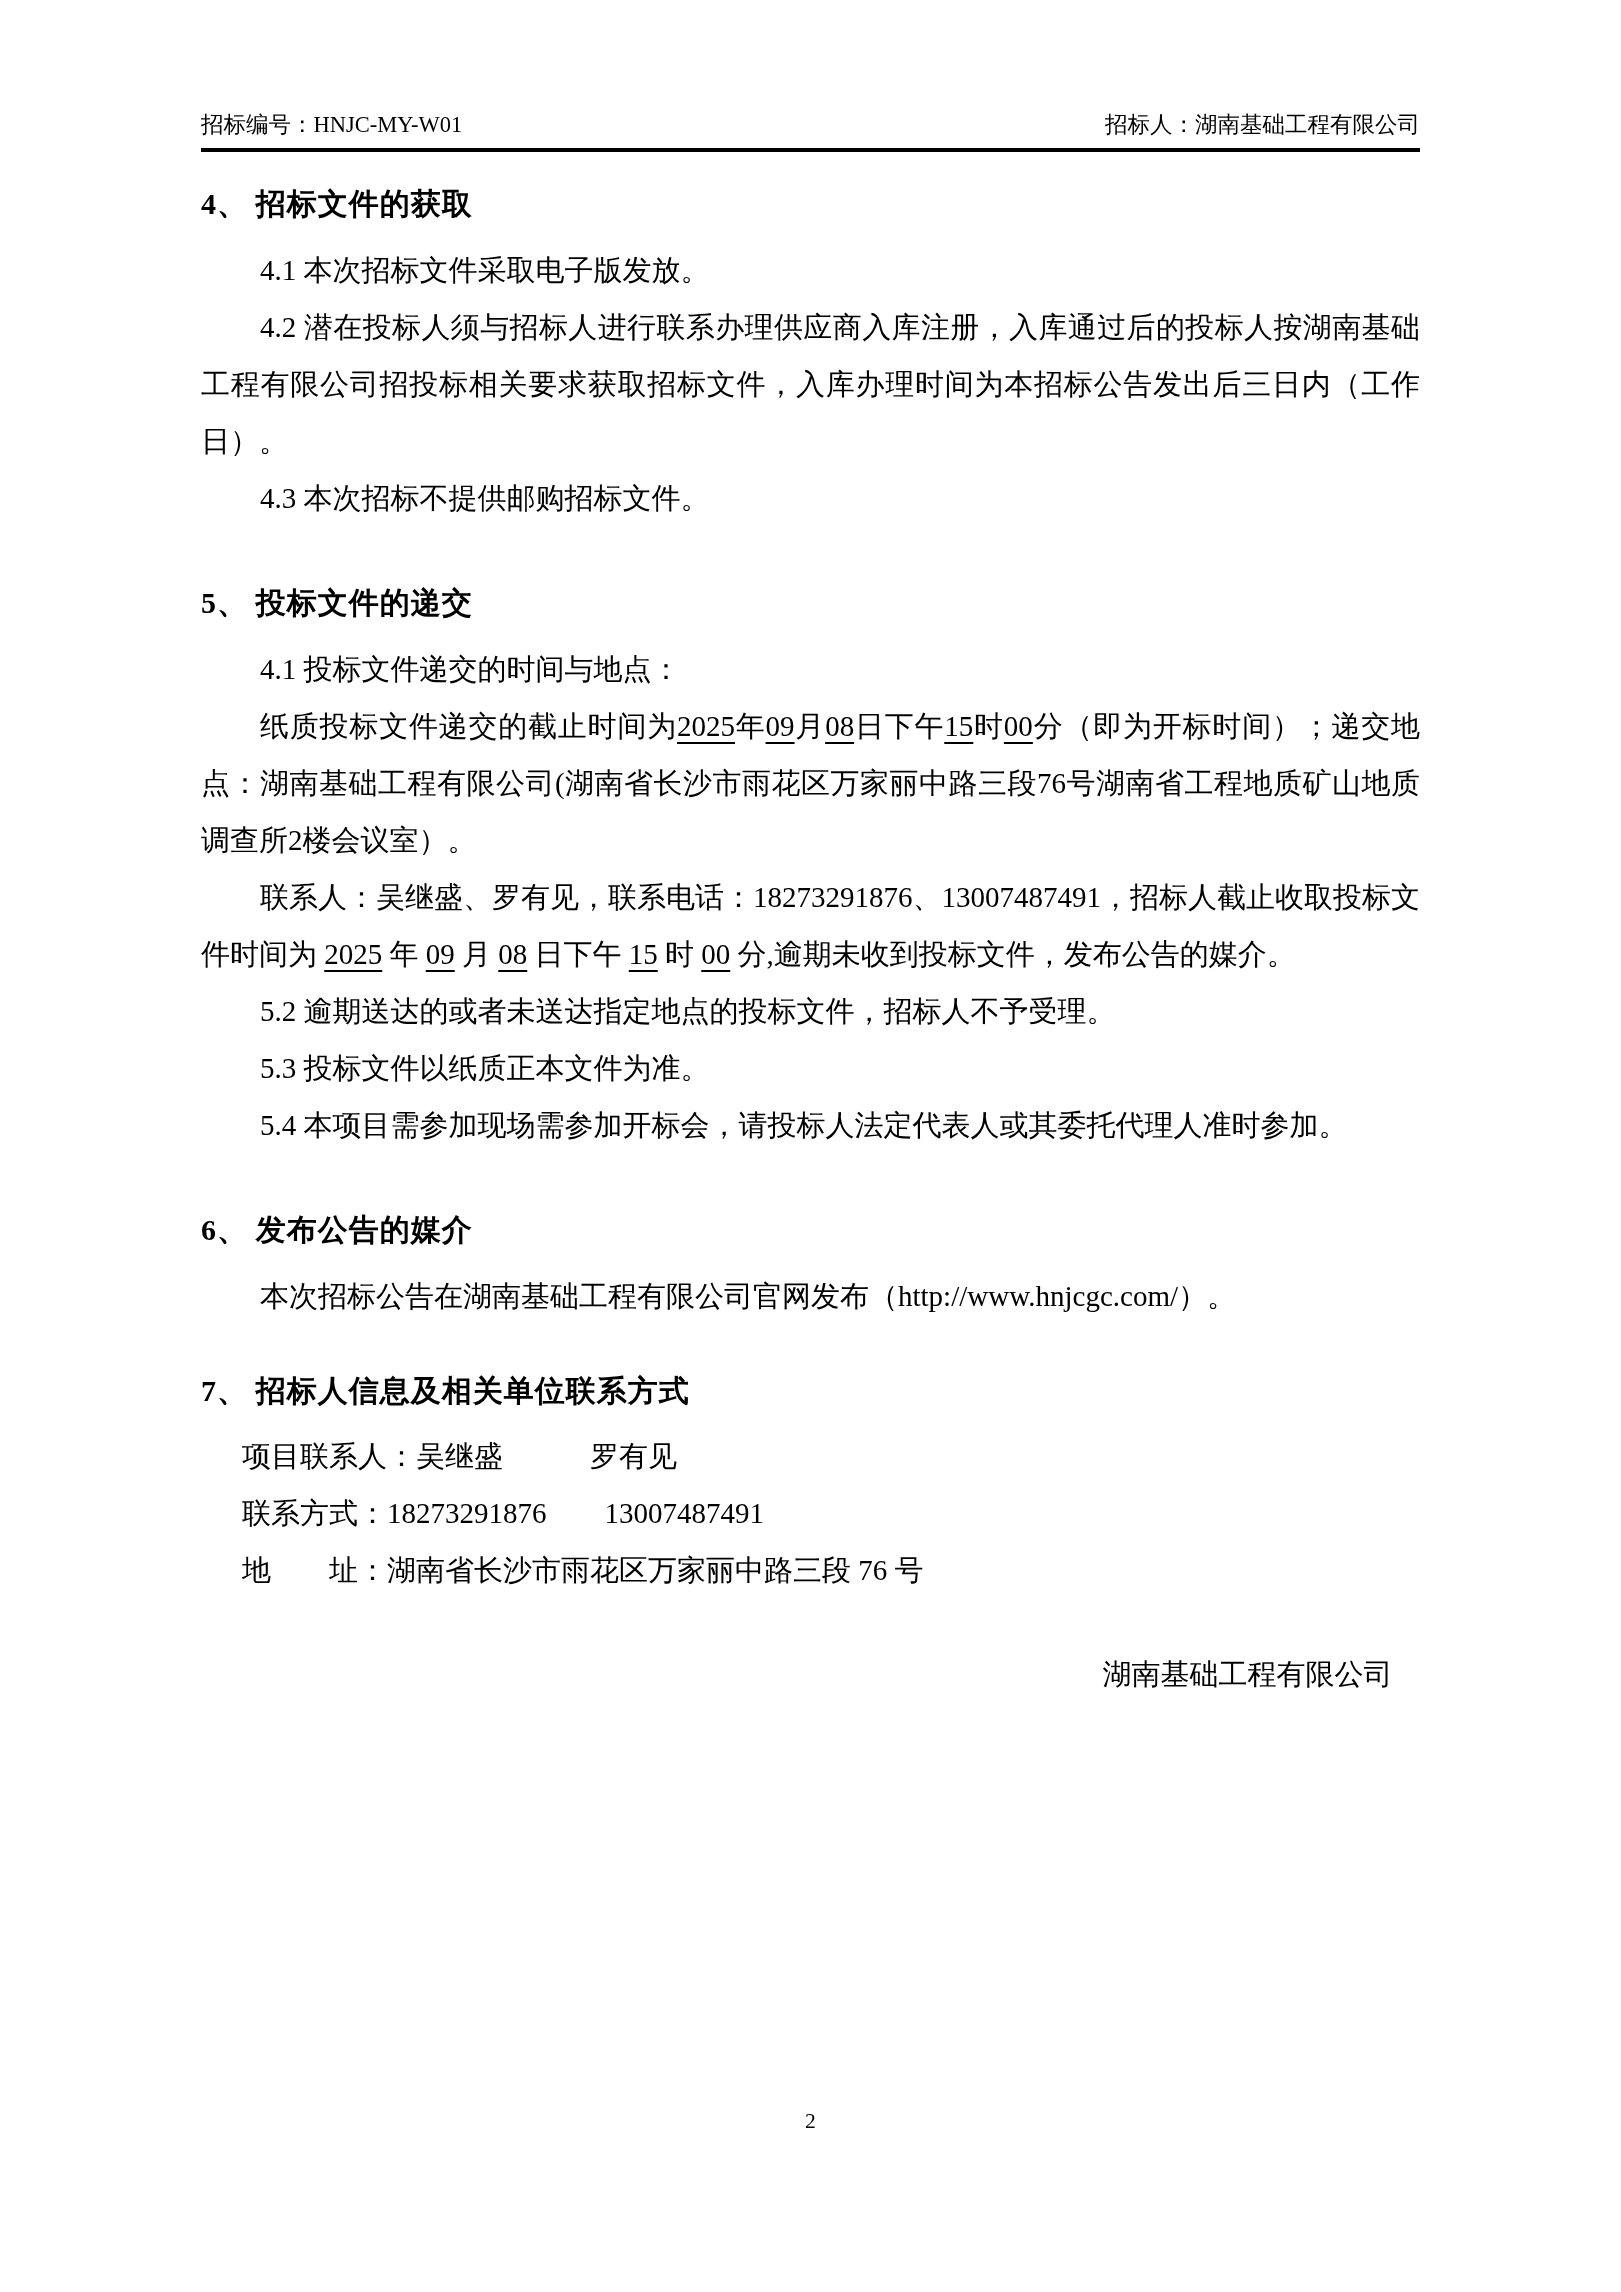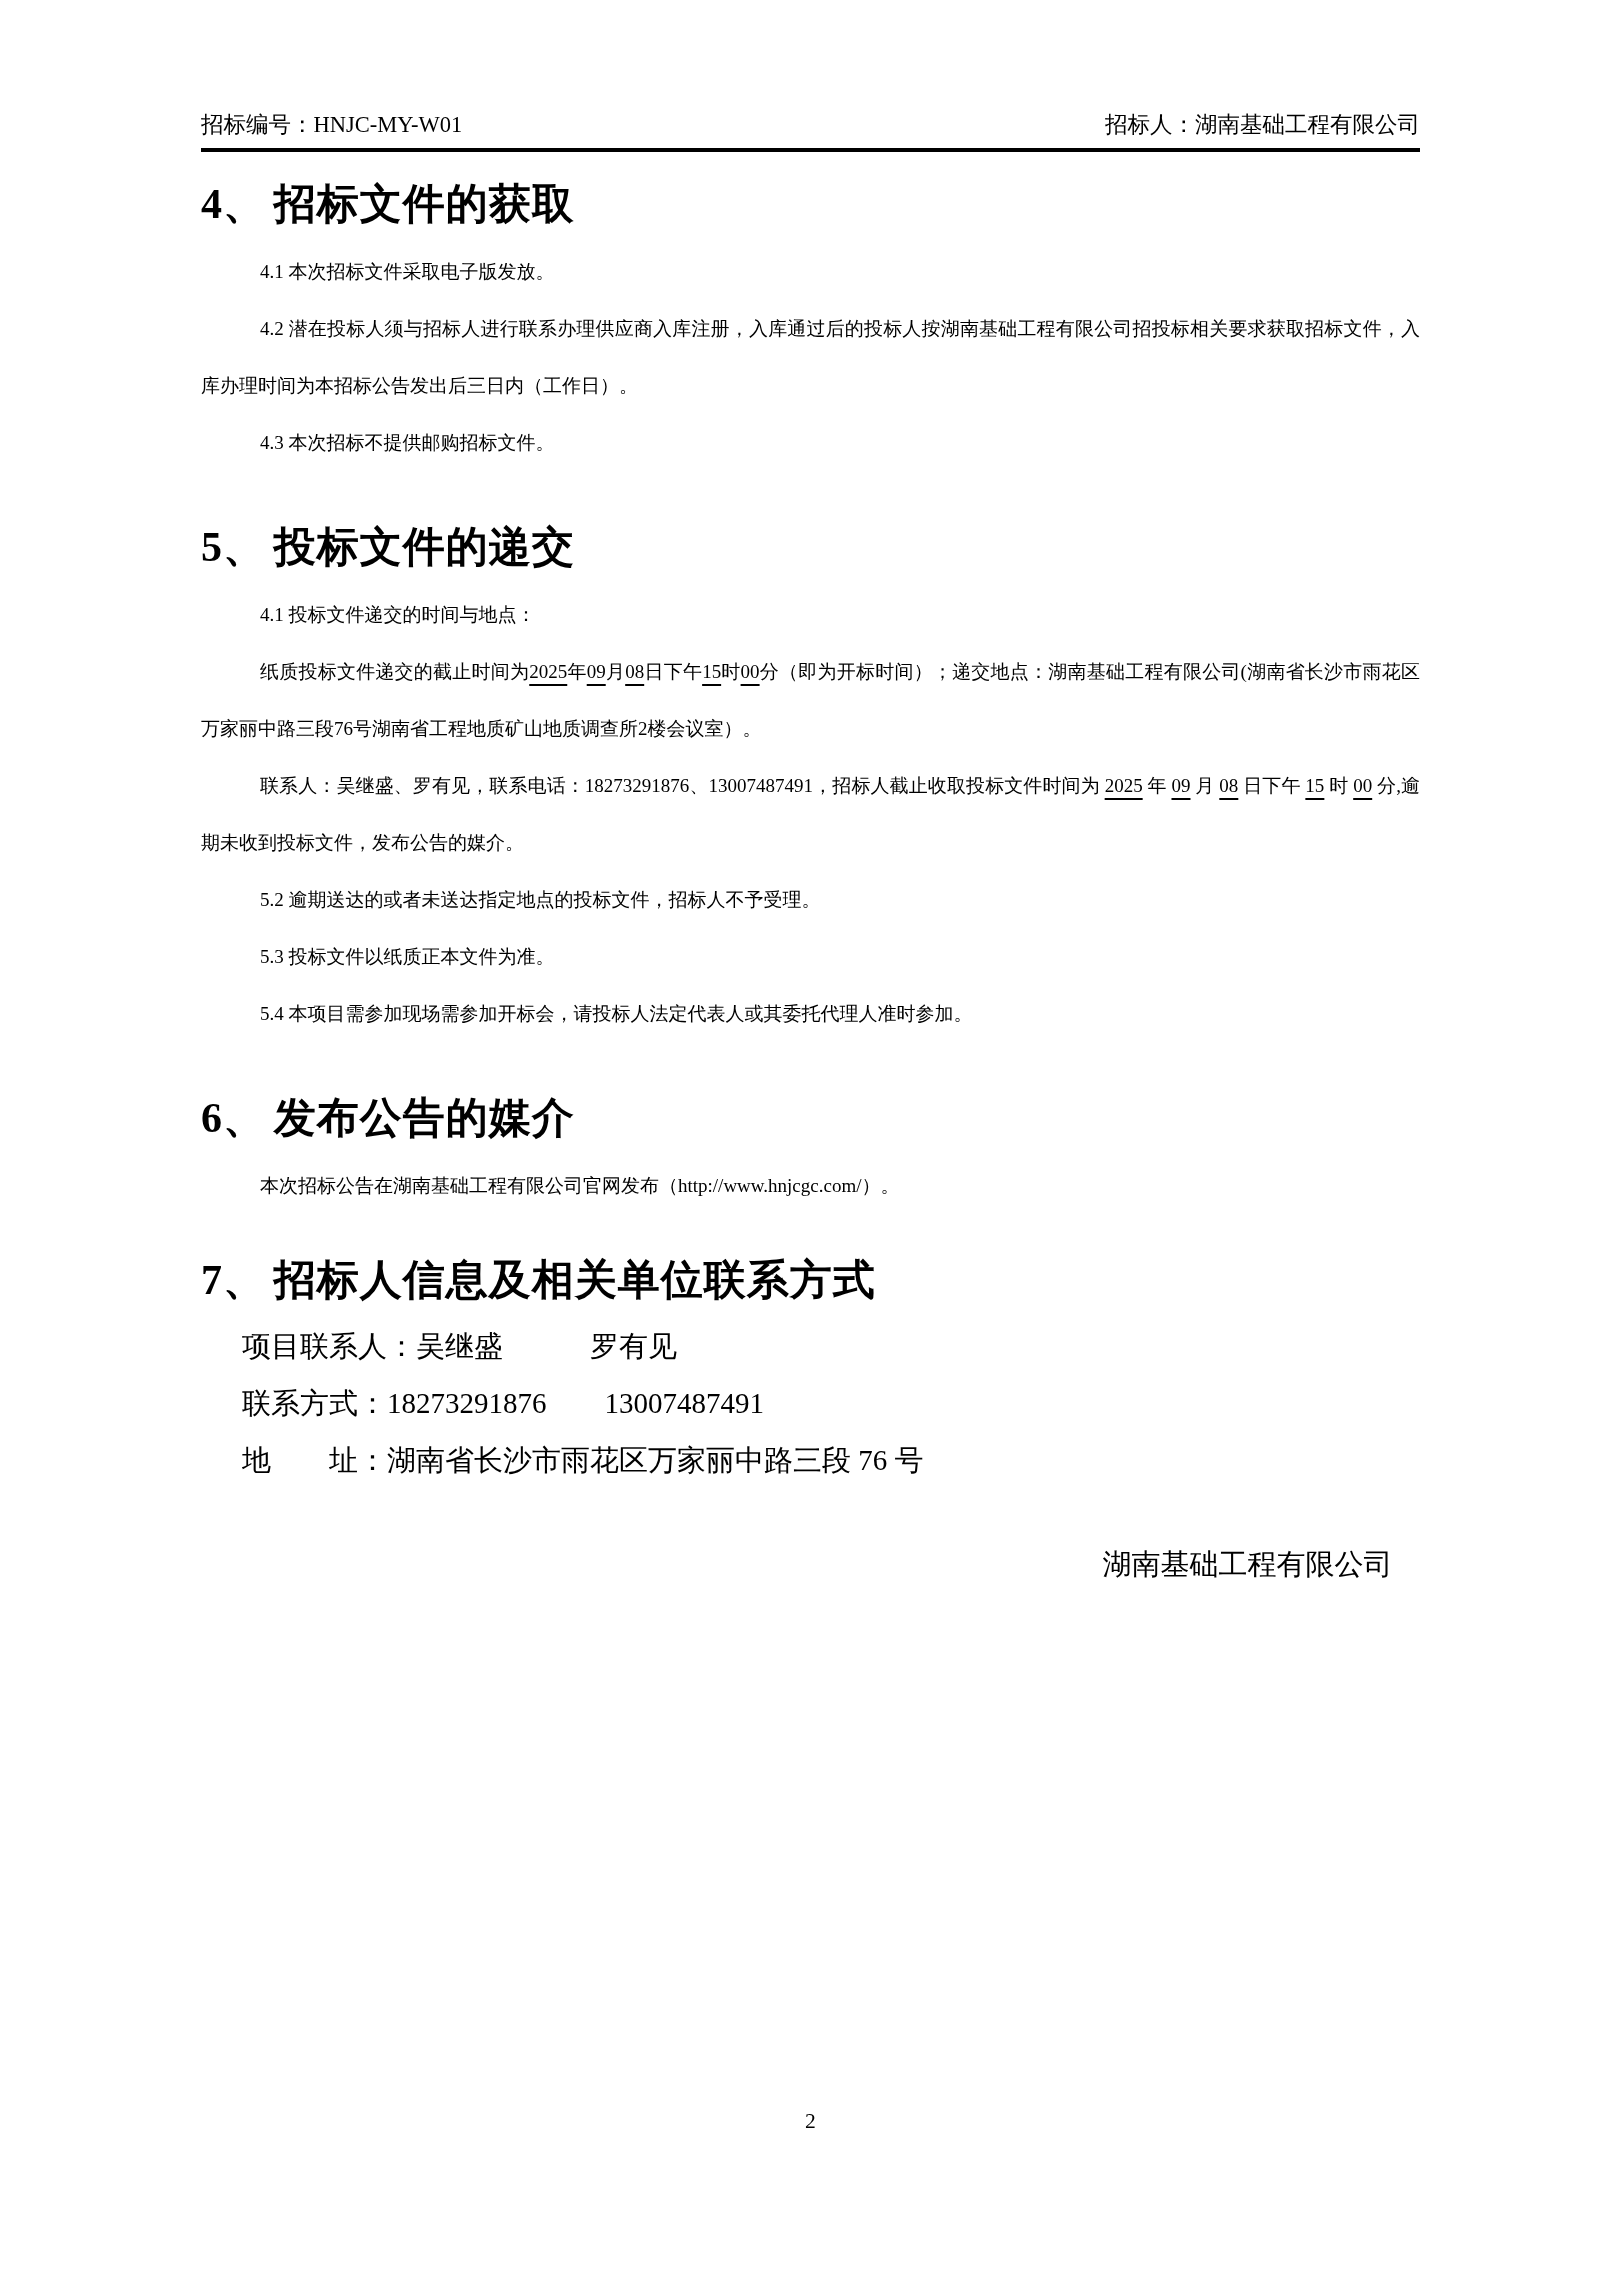--- a/index.html
+++ b/index.html
@@ -23,33 +23,33 @@
     justify-content: space-between;
     align-items: flex-end;
     font-size: 22.5px;
     line-height: 29px;
     padding-bottom: 8.8px;
     border-bottom: 4.9px solid #000000;
   }
   .sec-title {
     font-family: "Liberation Sans", "DejaVu Sans", sans-serif;
     font-weight: bold;
-    font-size: 42px;
+    font-size: 30px;
     line-height: 53px;
     margin: 49px 0 11.8px 0;
     letter-spacing: 1px;
   }
   .sec-first { margin-top: 25.5px; }
   .sec-compact { margin-top: 39px; }
   .sec-num {
     font-family: "Liberation Serif", "DejaVu Serif", serif;
     margin-right: 7.8px;
   }
   .body-p {
-    font-size: 19px;
+    font-size: 29px;
     line-height: 57px;
     margin: 0;
     text-indent: 59px;
     text-align: justify;
   }
   .contact-p {
     font-size: 29px;
     line-height: 57px;
     margin: 0;
     text-indent: 41px;

